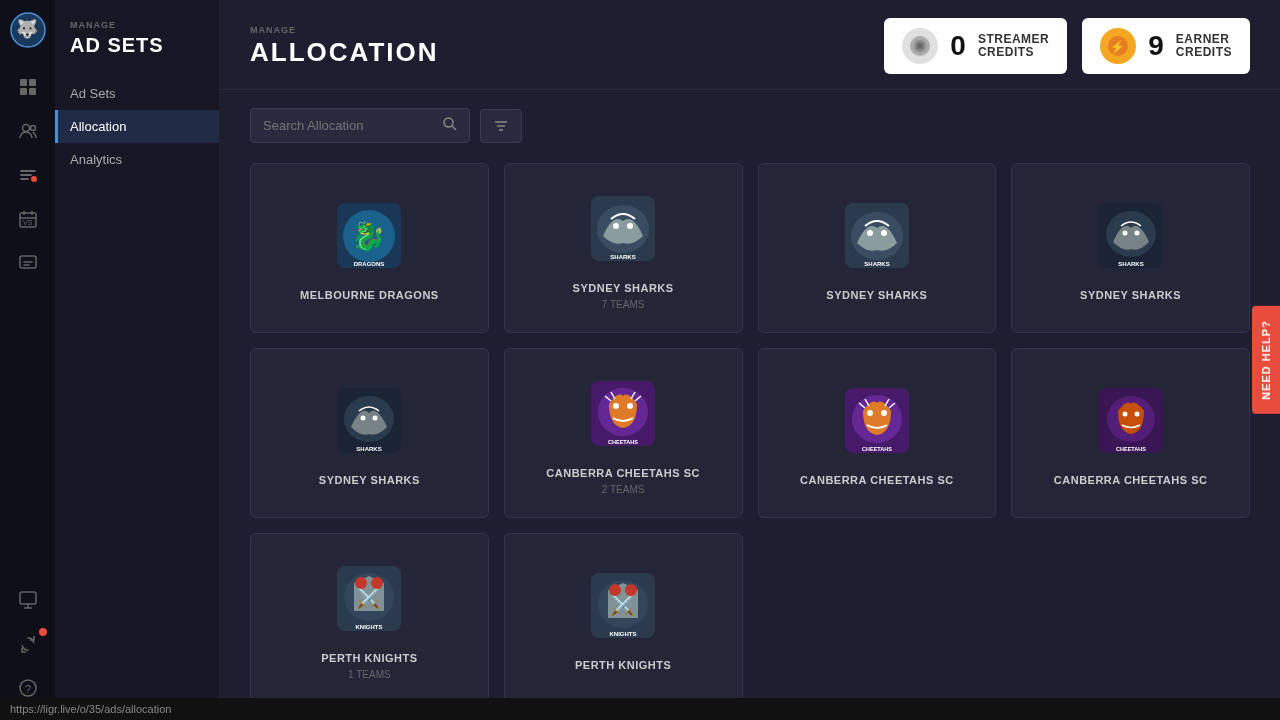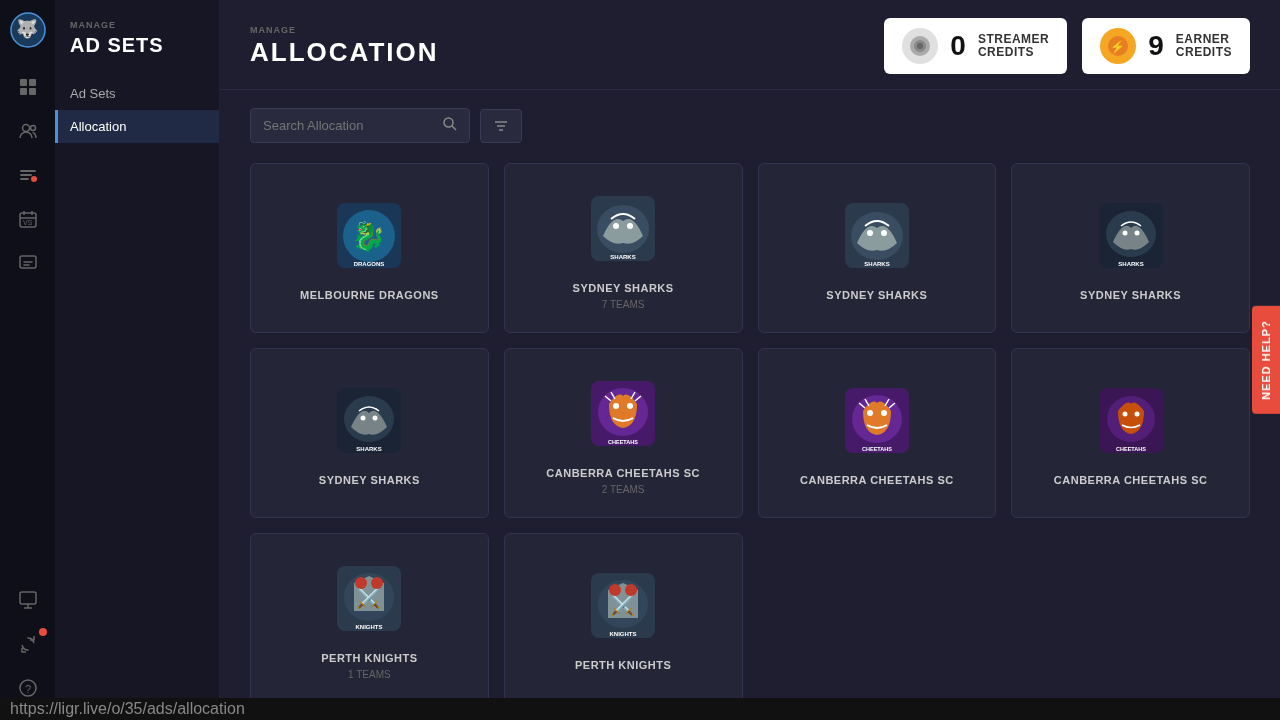--- a/index.html
+++ b/index.html
@@ -285,21 +285,21 @@
     .status-bar {
       position: fixed;
       bottom: 0;
       left: 0;
       right: 0;
       height: 22px;
       background: #111;
       display: flex;
       align-items: center;
       padding: 0 10px;
-      font-size: 16px;
+      font-size: 11px;
       color: #888;
       z-index: 200;
     }
   </style>
 </head>
 <body>
 
 <div class="icon-bar">
   <div class="icon-bar-logo">
     <svg width="36" height="36" viewBox="0 0 36 36">
@@ -372,20 +372,23 @@
 
 <div class="sidebar">
   <div class="sidebar-section-label">MANAGE</div>
   <div class="sidebar-title">AD SETS</div>
   <div class="sidebar-nav-item">
     <span>Ad Sets</span>
   </div>
   <div class="sidebar-nav-item active">
     <span>Allocation</span>
   </div>
+  <div class="sidebar-nav-item">
+    <span>Analytics</span>
+  </div>
 </div>
 
 <div class="main">
 
   <div class="header">
     <div class="header-left">
       <div class="header-section-label">MANAGE</div>
       <div class="header-title">ALLOCATION</div>
     </div>
     <div class="header-right">

